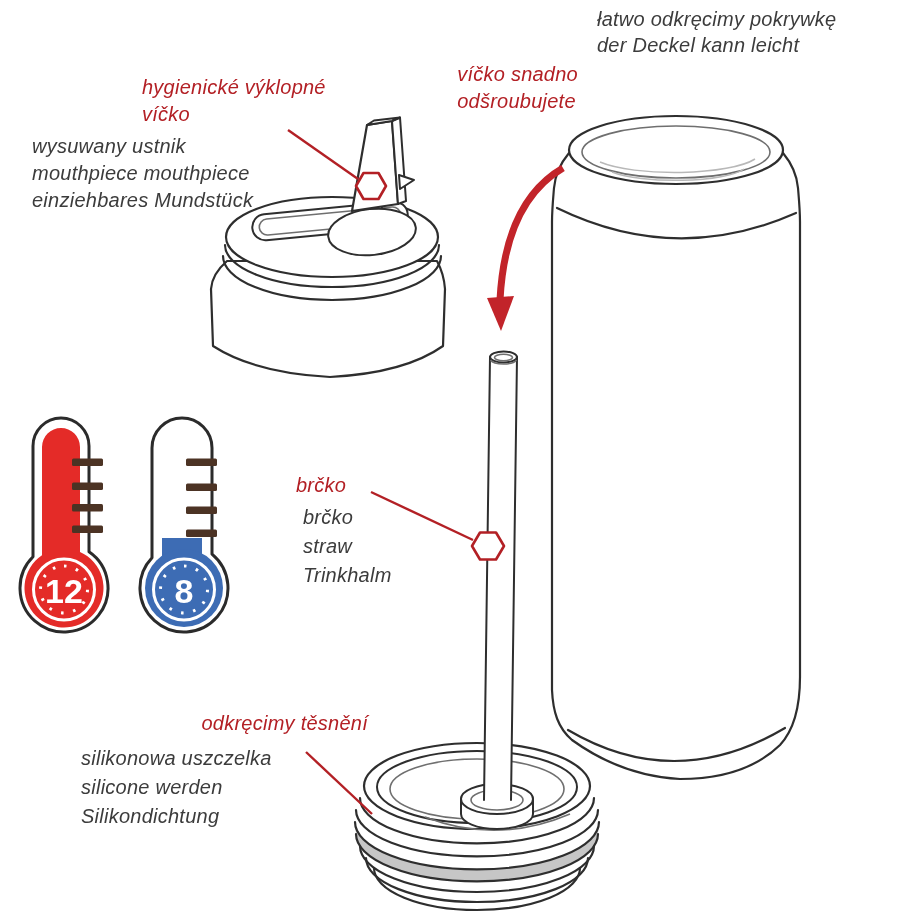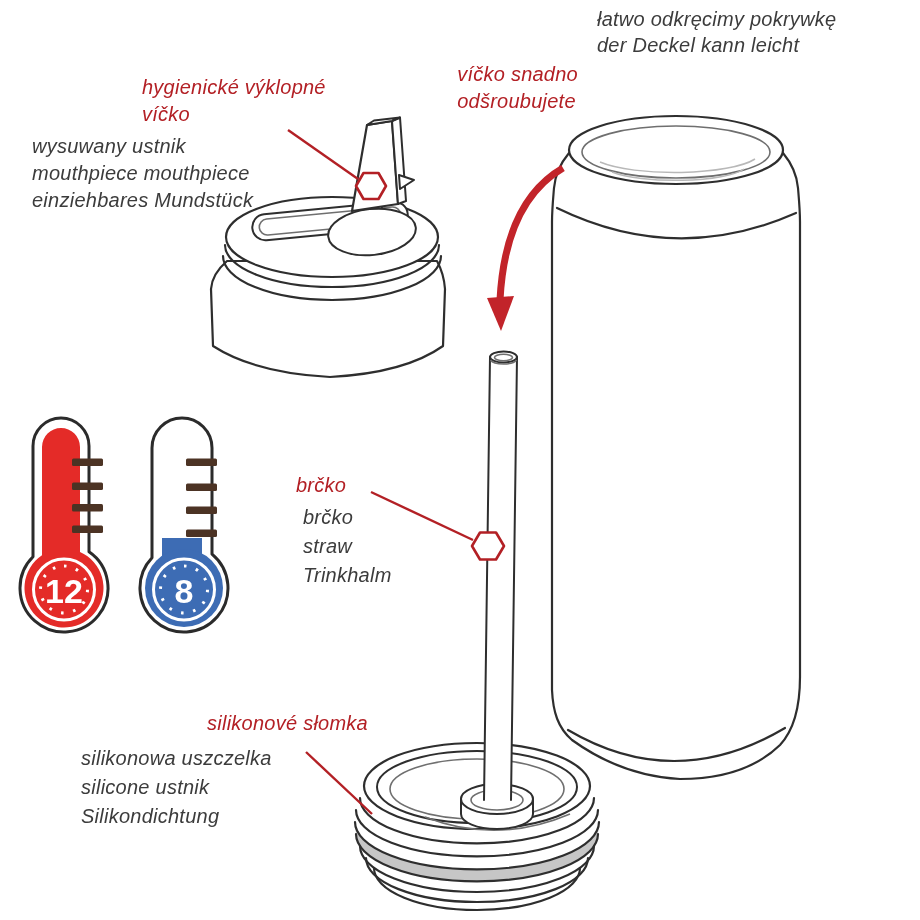--- a/index.html
+++ b/index.html
@@ -161,22 +161,22 @@
     <span>brčko</span>
   </div>
 
   <div class="ann lh29" style="left:303px;top:503px;">
     <span>brčko</span>
     <span>straw</span>
     <span>Trinkhalm</span>
   </div>
 
   <div class="ann red tr" style="right:552px;top:710px;">
-    <span>silikonové słomka</span>
+    <span>odkręcimy těsnění</span>
   </div>
 
   <div class="ann lh29" style="left:69px;top:744px;margin-left:12px;">
     <span>silikonowa uszczelka</span>
-    <span>silicone ustnik</span>
+    <span>silicone werden</span>
     <span>Silikondichtung</span>
   </div>
 
 </div>
 
 </body></html>

